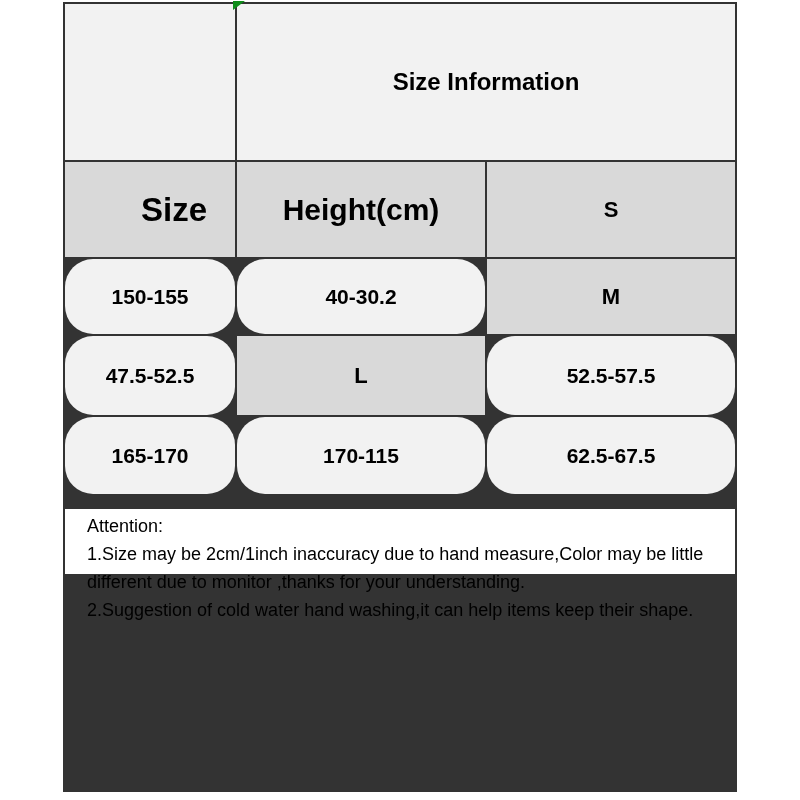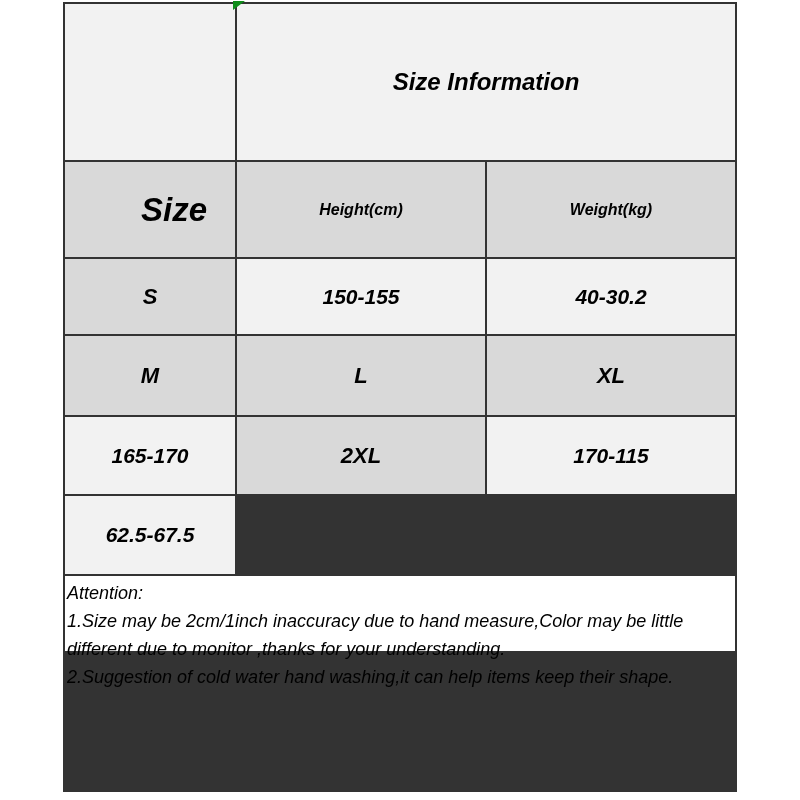--- a/index.html
+++ b/index.html
@@ -21,42 +21,43 @@
     position:absolute;left:63px;top:2px;
     display:grid;
     grid-template-columns:170px 248px 248px;
     grid-template-rows:156px 95px 75px 79px 77px 78px 75px 137px;
     gap:2px;
     background:var(--border);
     border:2px solid var(--border);
   }
   .cell{
     display:flex;align-items:center;justify-content:center;
-    font-weight:bold;color:var(--text);font-style:italic;
+    font-weight:bold;color:var(--text);
   }
   .title-spacer{background:var(--cell-bg);}
   .title{
     grid-column:2 / 4;
     background:var(--cell-bg);
     font-size:24px;letter-spacing:0px;
   }
-  .head{background:var(--header-bg);font-size:16px;}
+  .head{background:var(--header-bg);font-size:30px;}
   .size-head{font-size:33px;padding-left:48px;}
   .rowlabel{background:var(--header-bg);font-size:22px;}
-  .val{background:var(--cell-bg);font-size:21px;}
+  .val{background:var(--cell-bg);font-size:21px;border-radius:28px;}
   .attention{
     grid-column:1 / 4;
     background:var(--attention-bg);
     display:block;
     font-weight:normal;
     font-size:18px;line-height:28px;
     white-space:pre-line;
     text-align:left;
-    padding:3px 2px;
+    padding:3px 22px;
     box-sizing:border-box;
+    margin-top:13px;
   }
   .corner-marker{
     position:absolute;left:233px;top:1px;
     width:0;height:0;
     border-top:9px solid var(--green);
     border-right:12px solid transparent;
     z-index:5;
   }
 </style>
 </head>
@@ -64,34 +65,33 @@
 
 <div class="corner-marker"></div>
 
 <div class="grid">
 
   <div class="cell title-spacer"></div>
   <div class="cell title">Size Information</div>
 
   <div class="cell head size-head">Size</div>
   <div class="cell head">Height(cm)</div>
-  <div class="cell head">Weight(kg)</div>
 
   <div class="cell rowlabel">S</div>
   <div class="cell val">150-155</div>
   <div class="cell val">40-30.2</div>
 
   <div class="cell rowlabel">M</div>
+  <div class="cell val">47.5-52.5</div>
 
   <div class="cell rowlabel">L</div>
+  <div class="cell val">52.5-57.5</div>
 
-  <div class="cell rowlabel">XL</div>
   <div class="cell val">165-170</div>
 
-  <div class="cell rowlabel">2XL</div>
   <div class="cell val">170-115</div>
   <div class="cell val">62.5-67.5</div>
 
   <div class="cell attention">Attention:
 1.Size may be 2cm/1inch inaccuracy due to hand measure,Color may be little
 different due to monitor ,thanks for your understanding.
 2.Suggestion of cold water hand washing,it can help items keep their shape.</div>
 
 </div>
 

